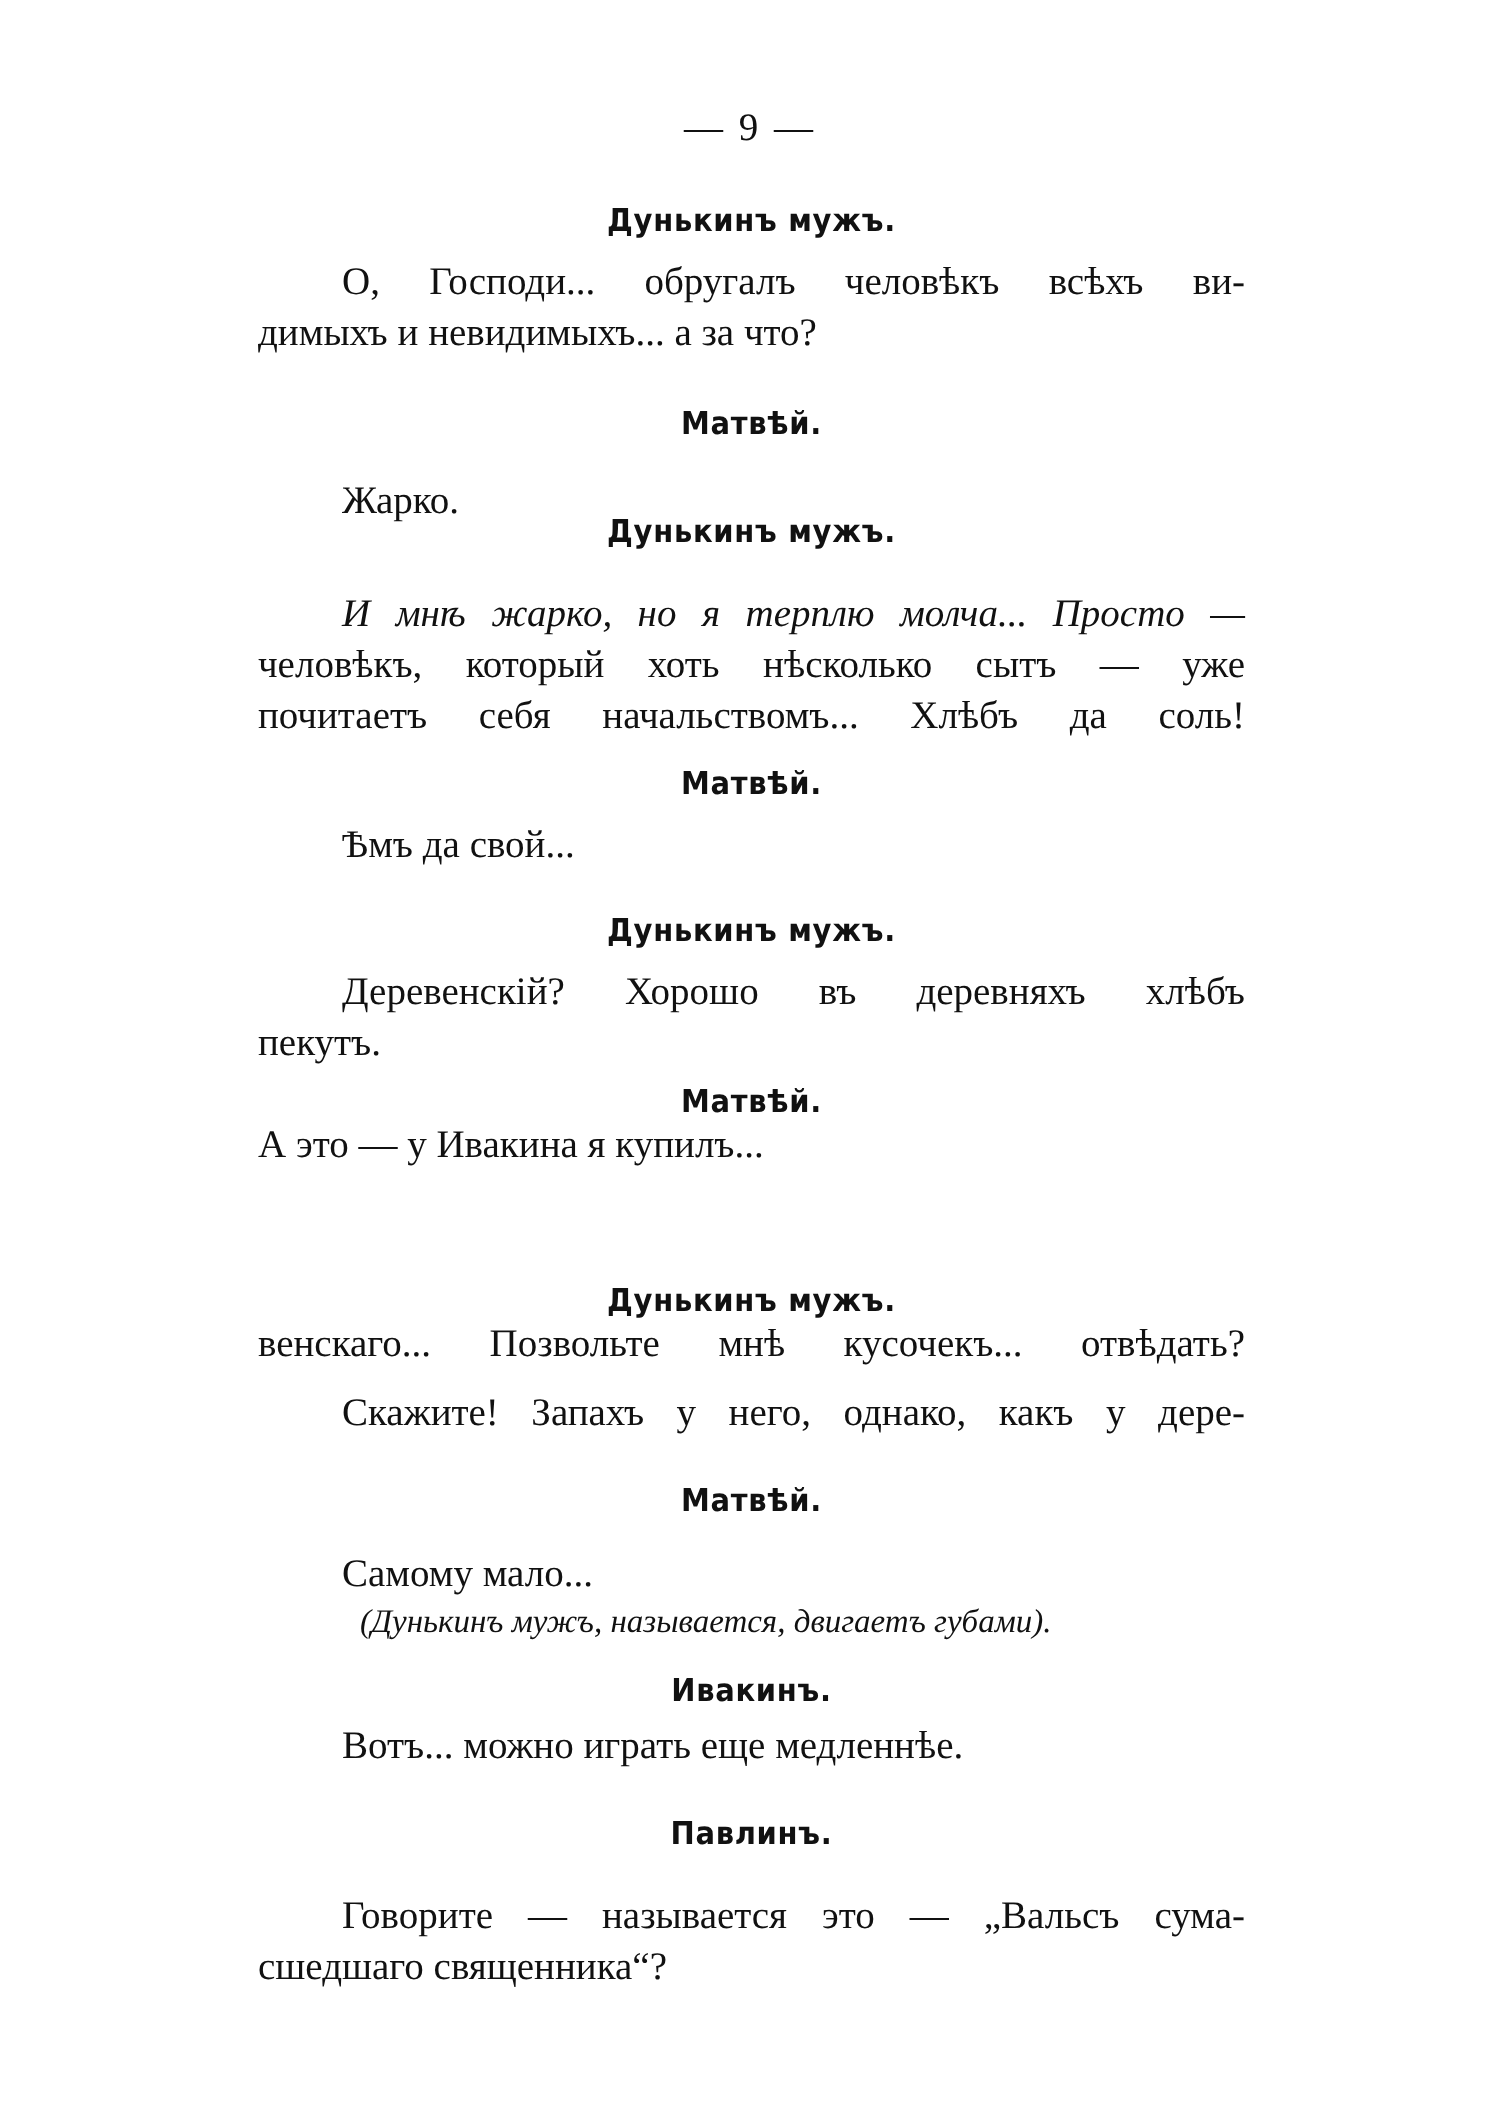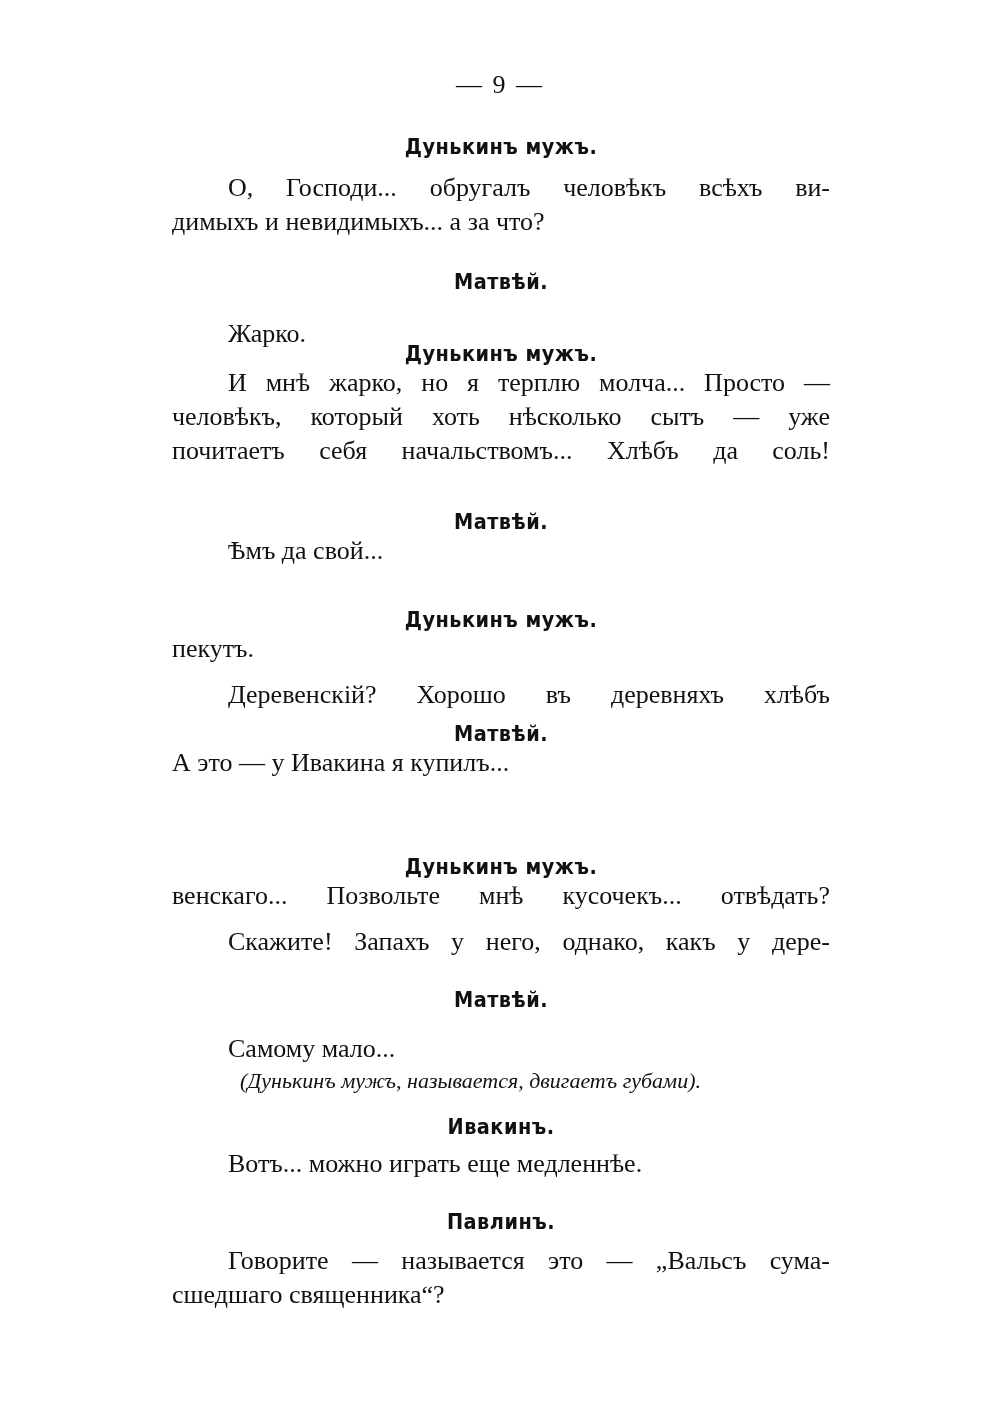--- a/index.html
+++ b/index.html
@@ -26,34 +26,34 @@
   <div class="line last">димыхъ и невидимыхъ... а за что?</div>
 </div>
 
 <div class="block" style="top:270px;">
   <div class="speaker">Матвѣй.</div>
   <div class="line indent last" style="margin-top:23px;">Жарко.</div>
 </div>
 
 <div class="block" style="top:342px;">
   <div class="speaker">Дунькинъ мужъ.</div>
-  <div class="line indent" style="margin-top:0;">И мнѣ жарко, но я терплю молча... Просто —</div>
+  <div class="line indent" style="margin-top:26px;font-style:italic;">И мнѣ жарко, но я терплю молча... Просто —</div>
   <div class="line">человѣкъ, который хоть нѣсколько сытъ — уже</div>
   <div class="line">почитаетъ себя начальствомъ... Хлѣбъ да соль!</div>
 </div>
 
 <div class="block" style="top:510px;">
   <div class="speaker">Матвѣй.</div>
-  <div class="line indent last" style="">Ѣмъ да свой...</div>
+  <div class="line indent last" style="margin-top:12px;">Ѣмъ да свой...</div>
 </div>
 
 <div class="block" style="top:608px;">
   <div class="speaker">Дунькинъ мужъ.</div>
+  <div class="line indent" style="margin-top:12px;">Деревенскій? Хорошо въ деревняхъ хлѣбъ</div>
   <div class="line last">пекутъ.</div>
-  <div class="line indent" style="margin-top:12px;">Деревенскій? Хорошо въ деревняхъ хлѣбъ</div>
 </div>
 
 <div class="block" style="top:722px;">
   <div class="speaker">Матвѣй.</div>
   <div class="line last">А это — у Ивакина я купилъ...</div>
 </div>
 
 <div class="block" style="top:855px;">
   <div class="speaker">Дунькинъ мужъ.</div>
   <div class="line">венскаго... Позвольте мнѣ кусочекъ... отвѣдать?</div>
@@ -66,15 +66,15 @@
   <div class="stage">(Дунькинъ мужъ, называется, двигаетъ губами).</div>
 </div>
 
 <div class="block" style="top:1115px;">
   <div class="speaker">Ивакинъ.</div>
   <div class="line indent last" style="margin-top:8px;">Вотъ... можно играть еще медленнѣе.</div>
 </div>
 
 <div class="block" style="top:1210px;">
   <div class="speaker">Павлинъ.</div>
-  <div class="line indent" style="margin-top:10px;">Говорите — называется это — „Вальсъ сума-</div>
+  <div class="line indent" style="margin-top:26px;">Говорите — называется это — „Вальсъ сума-</div>
   <div class="line last">сшедшаго священника“?</div>
 </div>
 
 </body></html>

